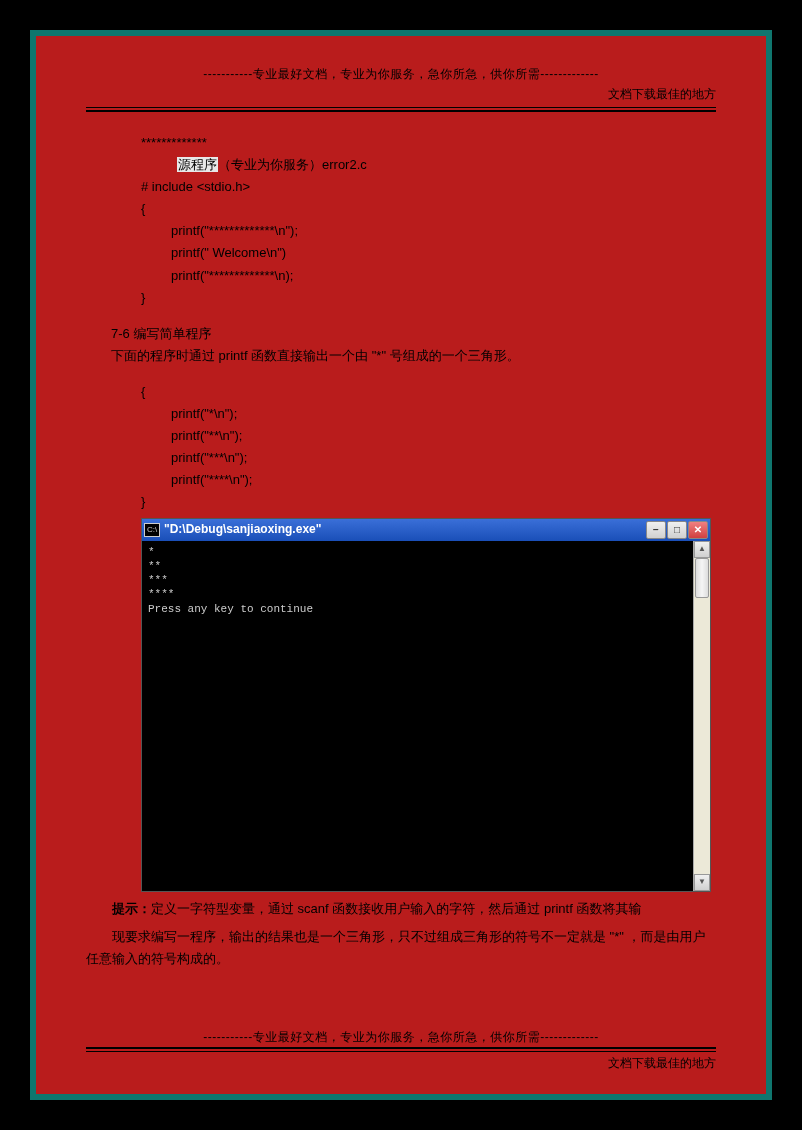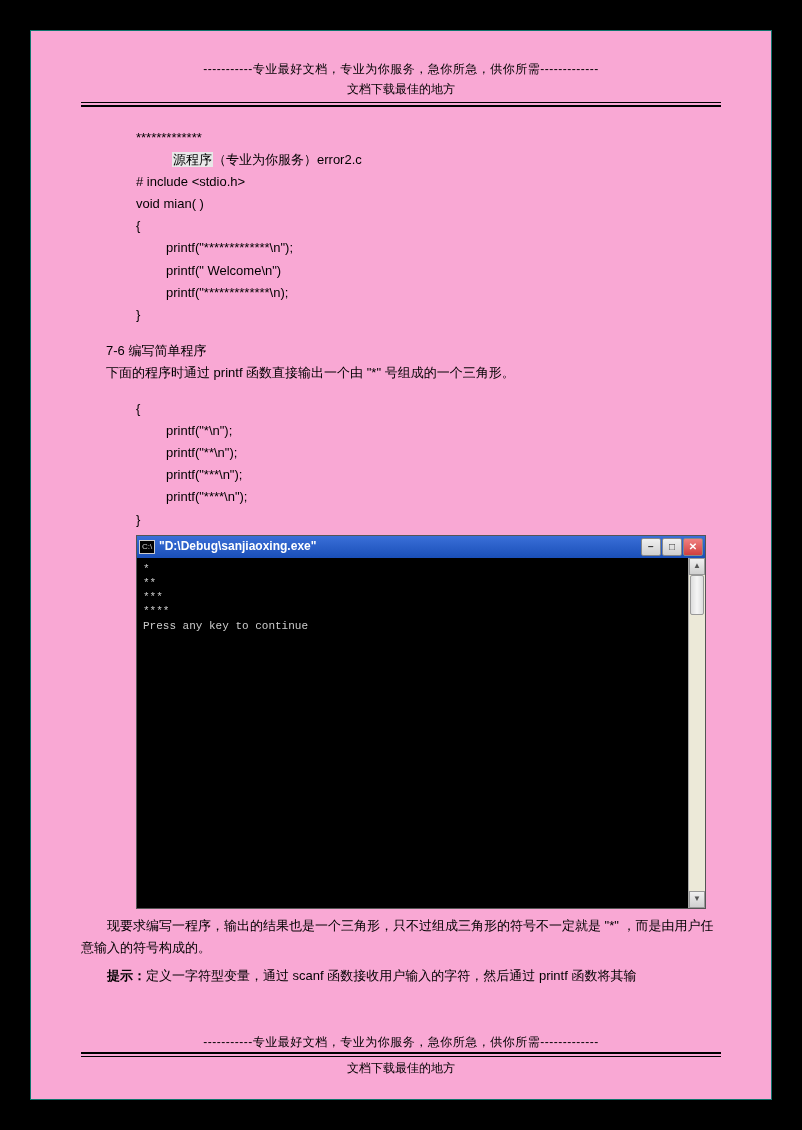--- a/index.html
+++ b/index.html
@@ -4,36 +4,36 @@
 <style>
   * { box-sizing: border-box; margin: 0; padding: 0; }
   body {
     background: #000;
     font-family: "SimSun", "Microsoft YaHei", Arial, sans-serif;
     width: 802px;
     height: 1130px;
     overflow: hidden;
   }
   .page {
-    background: #f9a8d4;
+    background: #b91c1c;
     width: 742px;
     height: 1070px;
     margin: 30px;
-    border: 1px solid #0f766e;
+    border: 6px solid #0f766e;
     position: relative;
     padding: 30px 50px 20px 50px;
   }
   .header-sep {
     text-align: center;
     font-size: 12px;
     color: #000;
     letter-spacing: 0.5px;
   }
   .subtitle {
-    text-align: center;
+    text-align: right;
     font-size: 12px;
     margin-top: 3px;
     padding-bottom: 2px;
   }
   .thin-line {
     border-top: 1px solid #000;
     margin: 2px 0;
   }
   .thick-line {
     border-top: 2px solid #000;
@@ -165,21 +165,20 @@
   <div class="thin-line"></div>
   <div class="thick-line"></div>
 
   <div class="content">
 
     <div class="indent1">*************</div>
     <div class="indent1">
       <span class="highlight">源程序</span><span>（专业为你服务）error2.c</span>
     </div>
     <div class="indent1"># include &lt;stdio.h&gt;</div>
-    <div class="indent1">void mian( )</div>
     <div class="indent1">{</div>
     <div class="indent2">printf("*************\n");</div>
     <div class="indent2">printf("    Welcome\n")</div>
     <div class="indent2">printf("*************\n);</div>
     <div class="indent1">}</div>
 
     <div style="height:14px"></div>
 
     <div class="sec-indent">7-6  编写简单程序</div>
     <div class="sec-indent">下面的程序时通过 printf 函数直接输出一个由 "*" 号组成的一个三角形。</div>
@@ -210,24 +209,24 @@
 Press any key to continue</div>
         <div class="scrollbar">
           <div class="scroll-arrow">▲</div>
           <div class="scroll-thumb"></div>
           <div class="scroll-arrow down">▼</div>
         </div>
       </div>
     </div>
 
     <div class="para">
+      <span class="bold">提示：</span><span>定义一字符型变量，通过 scanf 函数接收用户输入的字符，然后通过 printf 函数将其输</span>
+    </div>
+    <div class="para">
       <span>现要求编写一程序，输出的结果也是一个三角形，只不过组成三角形的符号不一定就是 "*" ，而是由用户任意输入的符号构成的。</span>
-    </div>
-    <div class="para">
-      <span class="bold">提示：</span><span>定义一字符型变量，通过 scanf 函数接收用户输入的字符，然后通过 printf 函数将其输</span>
     </div>
 
   </div>
 
   <div class="footer-block">
     <div class="header-sep">-----------专业最好文档，专业为你服务，急你所急，供你所需-------------</div>
     <div class="thick-line"></div>
     <div class="thin-line"></div>
     <div class="subtitle">文档下载最佳的地方</div>
   </div>

